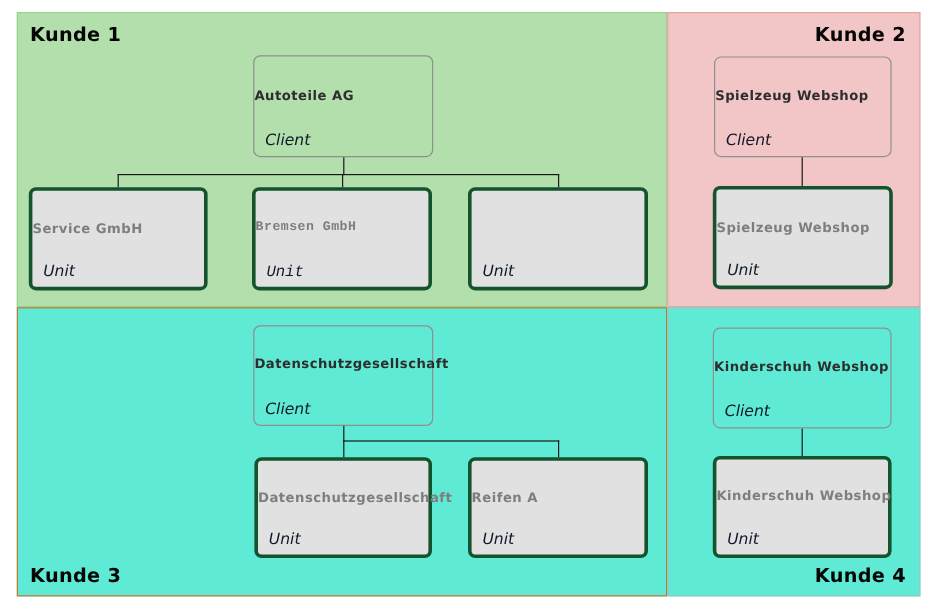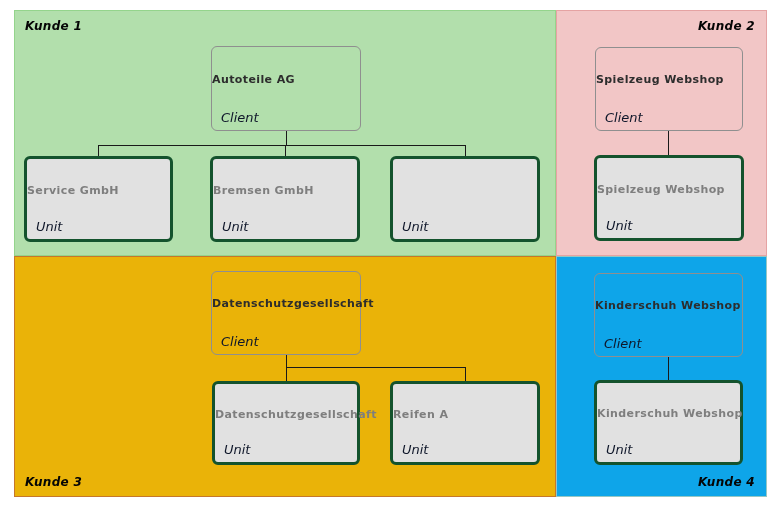--- a/index.html
+++ b/index.html
@@ -11,26 +11,25 @@
     height: 512px;
     background: #ffffff;
     overflow: hidden;
   }
   .quadrant {
     position: absolute;
     border: 1px solid transparent;
   }
   .quadrant-label {
     position: absolute;
-    font-size: 12px;
+    font-size: 16px;
     font-weight: bold;
     color: #050505;
     letter-spacing: 0.3px;
     white-space: nowrap;
-    font-style: italic;
   }
   .ql-top-left     { top: 8px;    left: 10px;  }
   .ql-top-right    { top: 8px;    right: 11px; }
   .ql-bottom-left  { bottom: 7px; left: 10px;  }
   .ql-bottom-right { bottom: 7px; right: 11px; }
 
   .node {
     position: absolute;
     border-radius: 6px;
   }
@@ -72,24 +71,24 @@
 <body>
 
 <div id="canvas">
 
   <div class="quadrant" style="left: 14px; top: 10px; width: 542px; height: 246px; background: rgb(178, 223, 172); border-color: rgb(148, 212, 140);">
     <span class="quadrant-label ql-top-left">Kunde 1</span>
   </div>
   <div class="quadrant" style="left: 556px; top: 10px; width: 211px; height: 246px; background: rgb(242, 198, 198); border-color: rgb(229, 163, 163);">
     <span class="quadrant-label ql-top-right">Kunde 2</span>
   </div>
-  <div class="quadrant" style="left: 14px; top: 256px; width: 542px; height: 241px; background: #eab308; border-color: rgb(197, 119, 43);">
+  <div class="quadrant" style="left: 14px; top: 256px; width: 542px; height: 241px; background: #5eead4; border-color: rgb(197, 119, 43);">
     <span class="quadrant-label ql-bottom-left">Kunde 3</span>
   </div>
-  <div class="quadrant" style="left: 556px; top: 256px; width: 211px; height: 241px; background: #0ea5e9; border-color: rgb(150, 199, 196);">
+  <div class="quadrant" style="left: 556px; top: 256px; width: 211px; height: 241px; background: #5eead4; border-color: rgb(150, 199, 196);">
     <span class="quadrant-label ql-bottom-right">Kunde 4</span>
   </div>
 
   <div class="connector" style="left: 286px; top: 131px; width: 1px; height: 15px; background: rgb(26, 26, 26);"></div>
   <div class="connector" style="left: 98px; top: 145px; width: 368px; height: 1px; background: rgb(26, 26, 26);"></div>
   <div class="connector" style="left: 98px; top: 145px; width: 1px; height: 11px; background: rgb(26, 26, 26);"></div>
   <div class="connector" style="left: 285px; top: 145px; width: 1px; height: 11px; background: rgb(26, 26, 26);"></div>
   <div class="connector" style="left: 465px; top: 145px; width: 1px; height: 11px; background: rgb(26, 26, 26);"></div>
 
   <div class="connector" style="left: 668px; top: 130px; width: 1px; height: 25px; background: rgb(26, 26, 26);"></div>
@@ -102,21 +101,21 @@
   <div class="connector" style="left: 668px; top: 357px; width: 1px; height: 23px; background: rgb(26, 26, 26);"></div>
 
   <div class="node client" style="left:211px; top:46px; width:150px; height:85px;">
     <div class="node-title">Autoteile AG</div>
     <div class="node-type">Client</div>
   </div>
   <div class="node unit" style="left:24px; top:156px; width:149px; height:86px;">
     <div class="node-title">Service GmbH</div>
     <div class="node-type">Unit</div>
   </div>
-  <div class="node unit" style="left:210px; top:156px; width:150px; height:86px;">
+  <div class="node unit" style="left:210px; top:156px; width:150px; height:86px;font-family:Liberation Mono, monospace;">
     <div class="node-title">Bremsen GmbH</div>
     <div class="node-type">Unit</div>
   </div>
   <div class="node unit" style="left:390px; top:156px; width:150px; height:86px;">
     <div class="node-type">Unit</div>
   </div>
 
   <div class="node client" style="left:595px; top:47px; width:148px; height:84px;">
     <div class="node-title">Spielzeug Webshop</div>
     <div class="node-type">Client</div>

